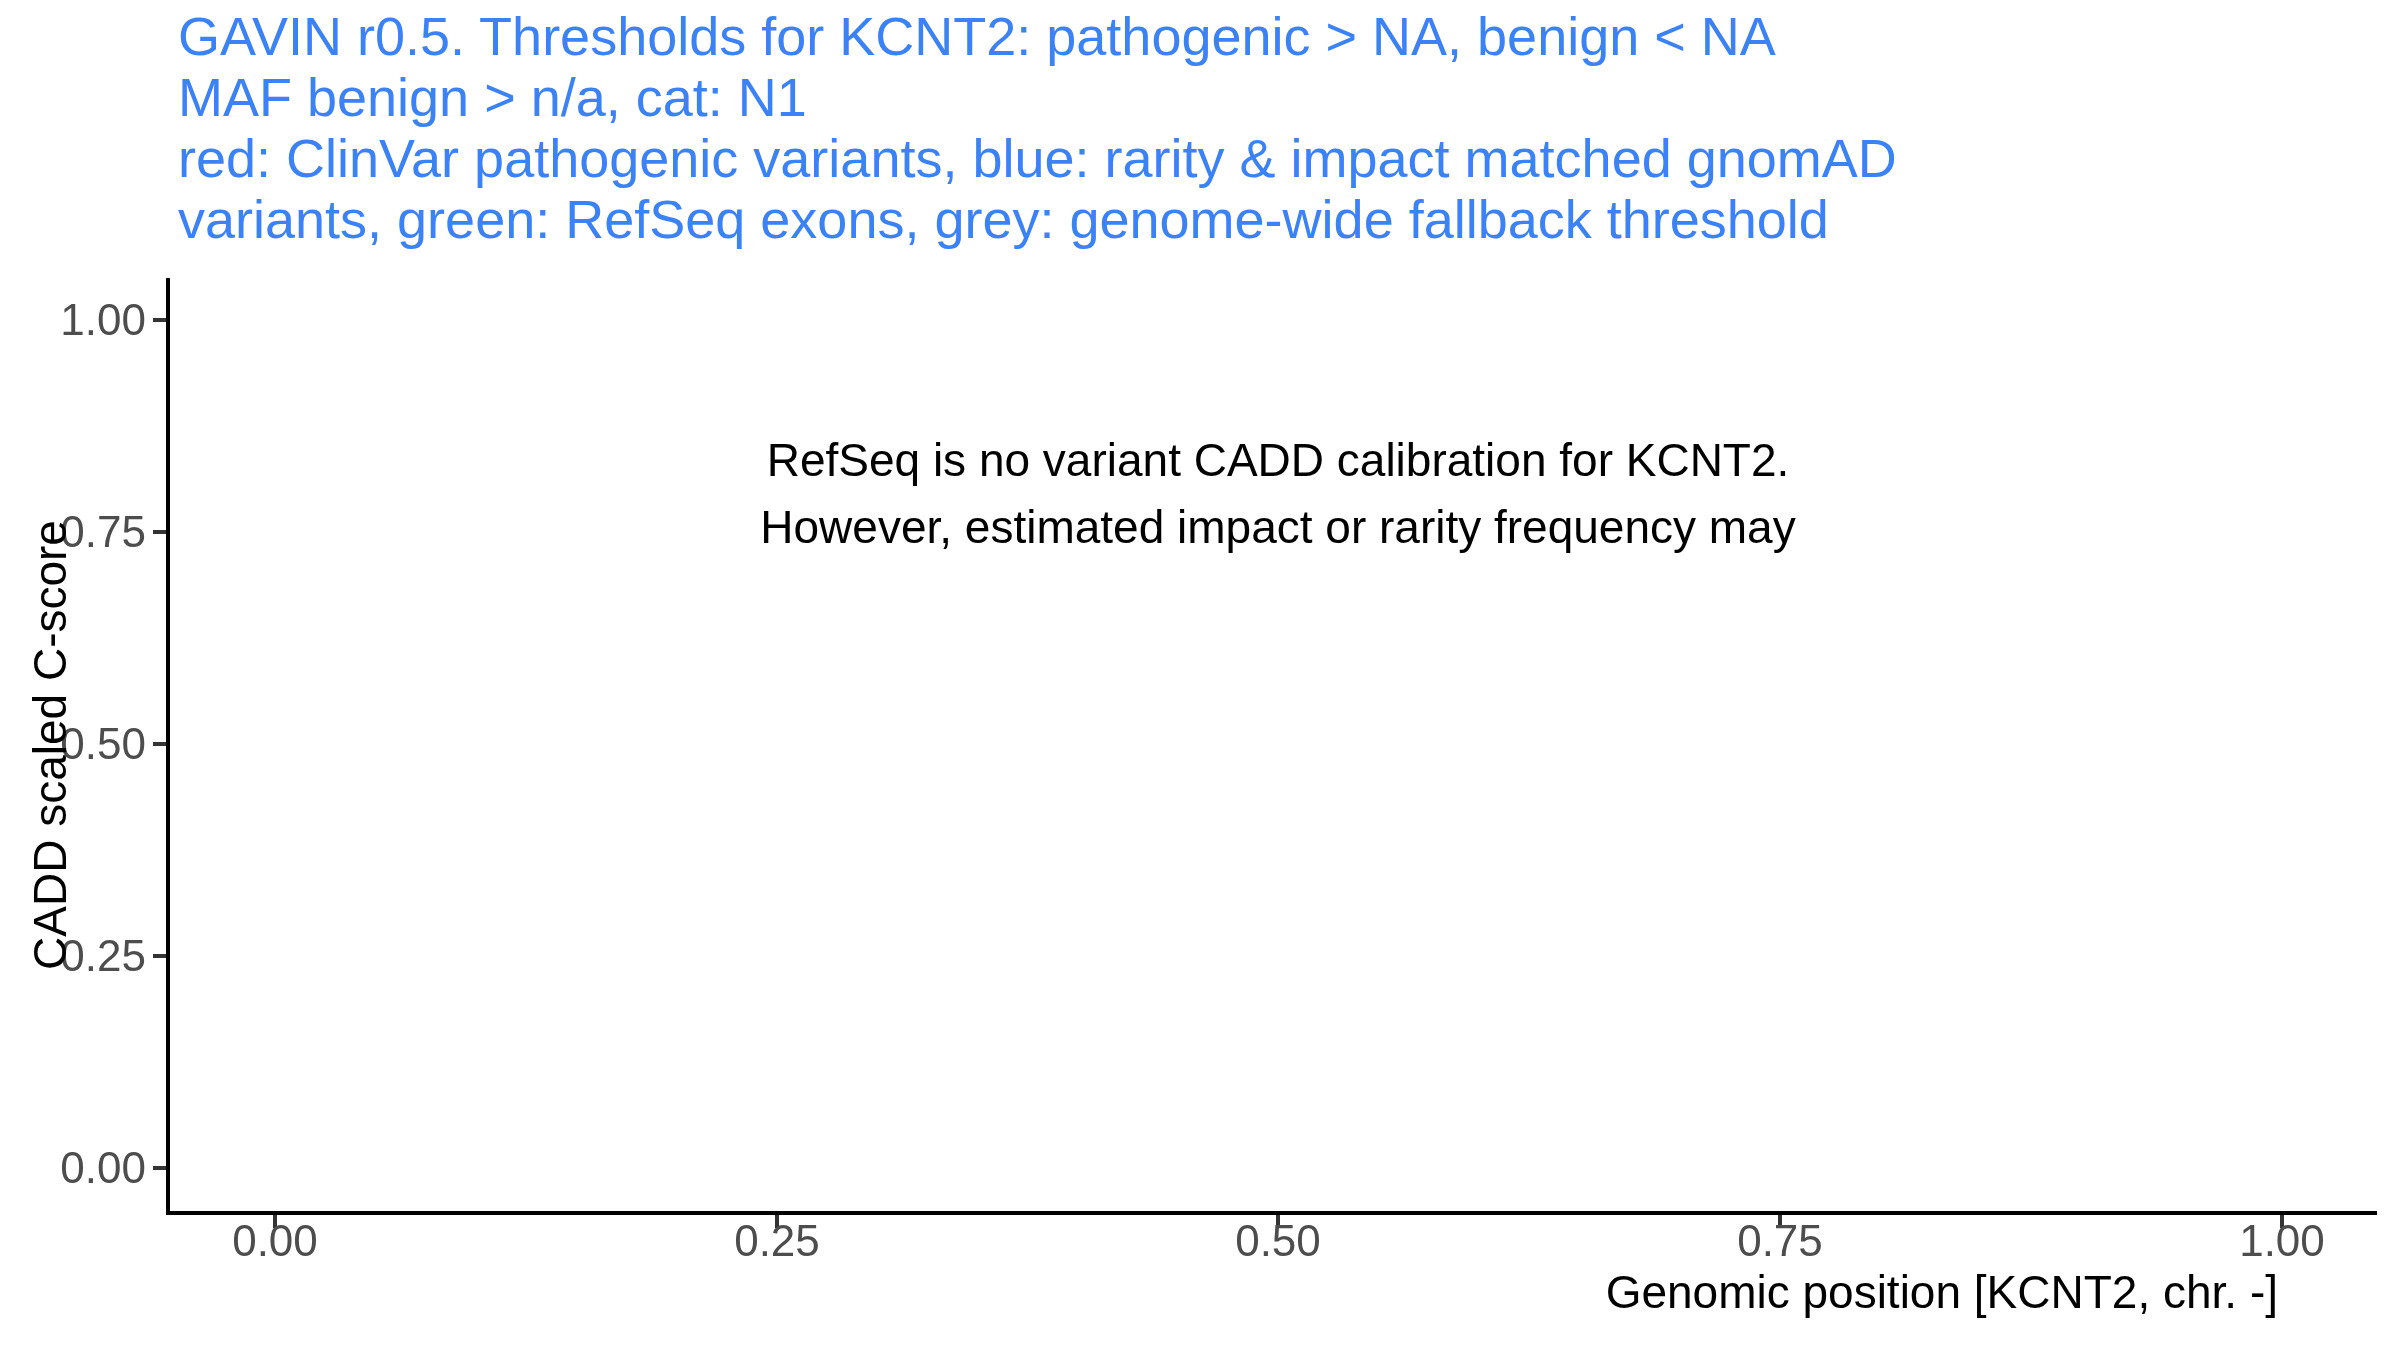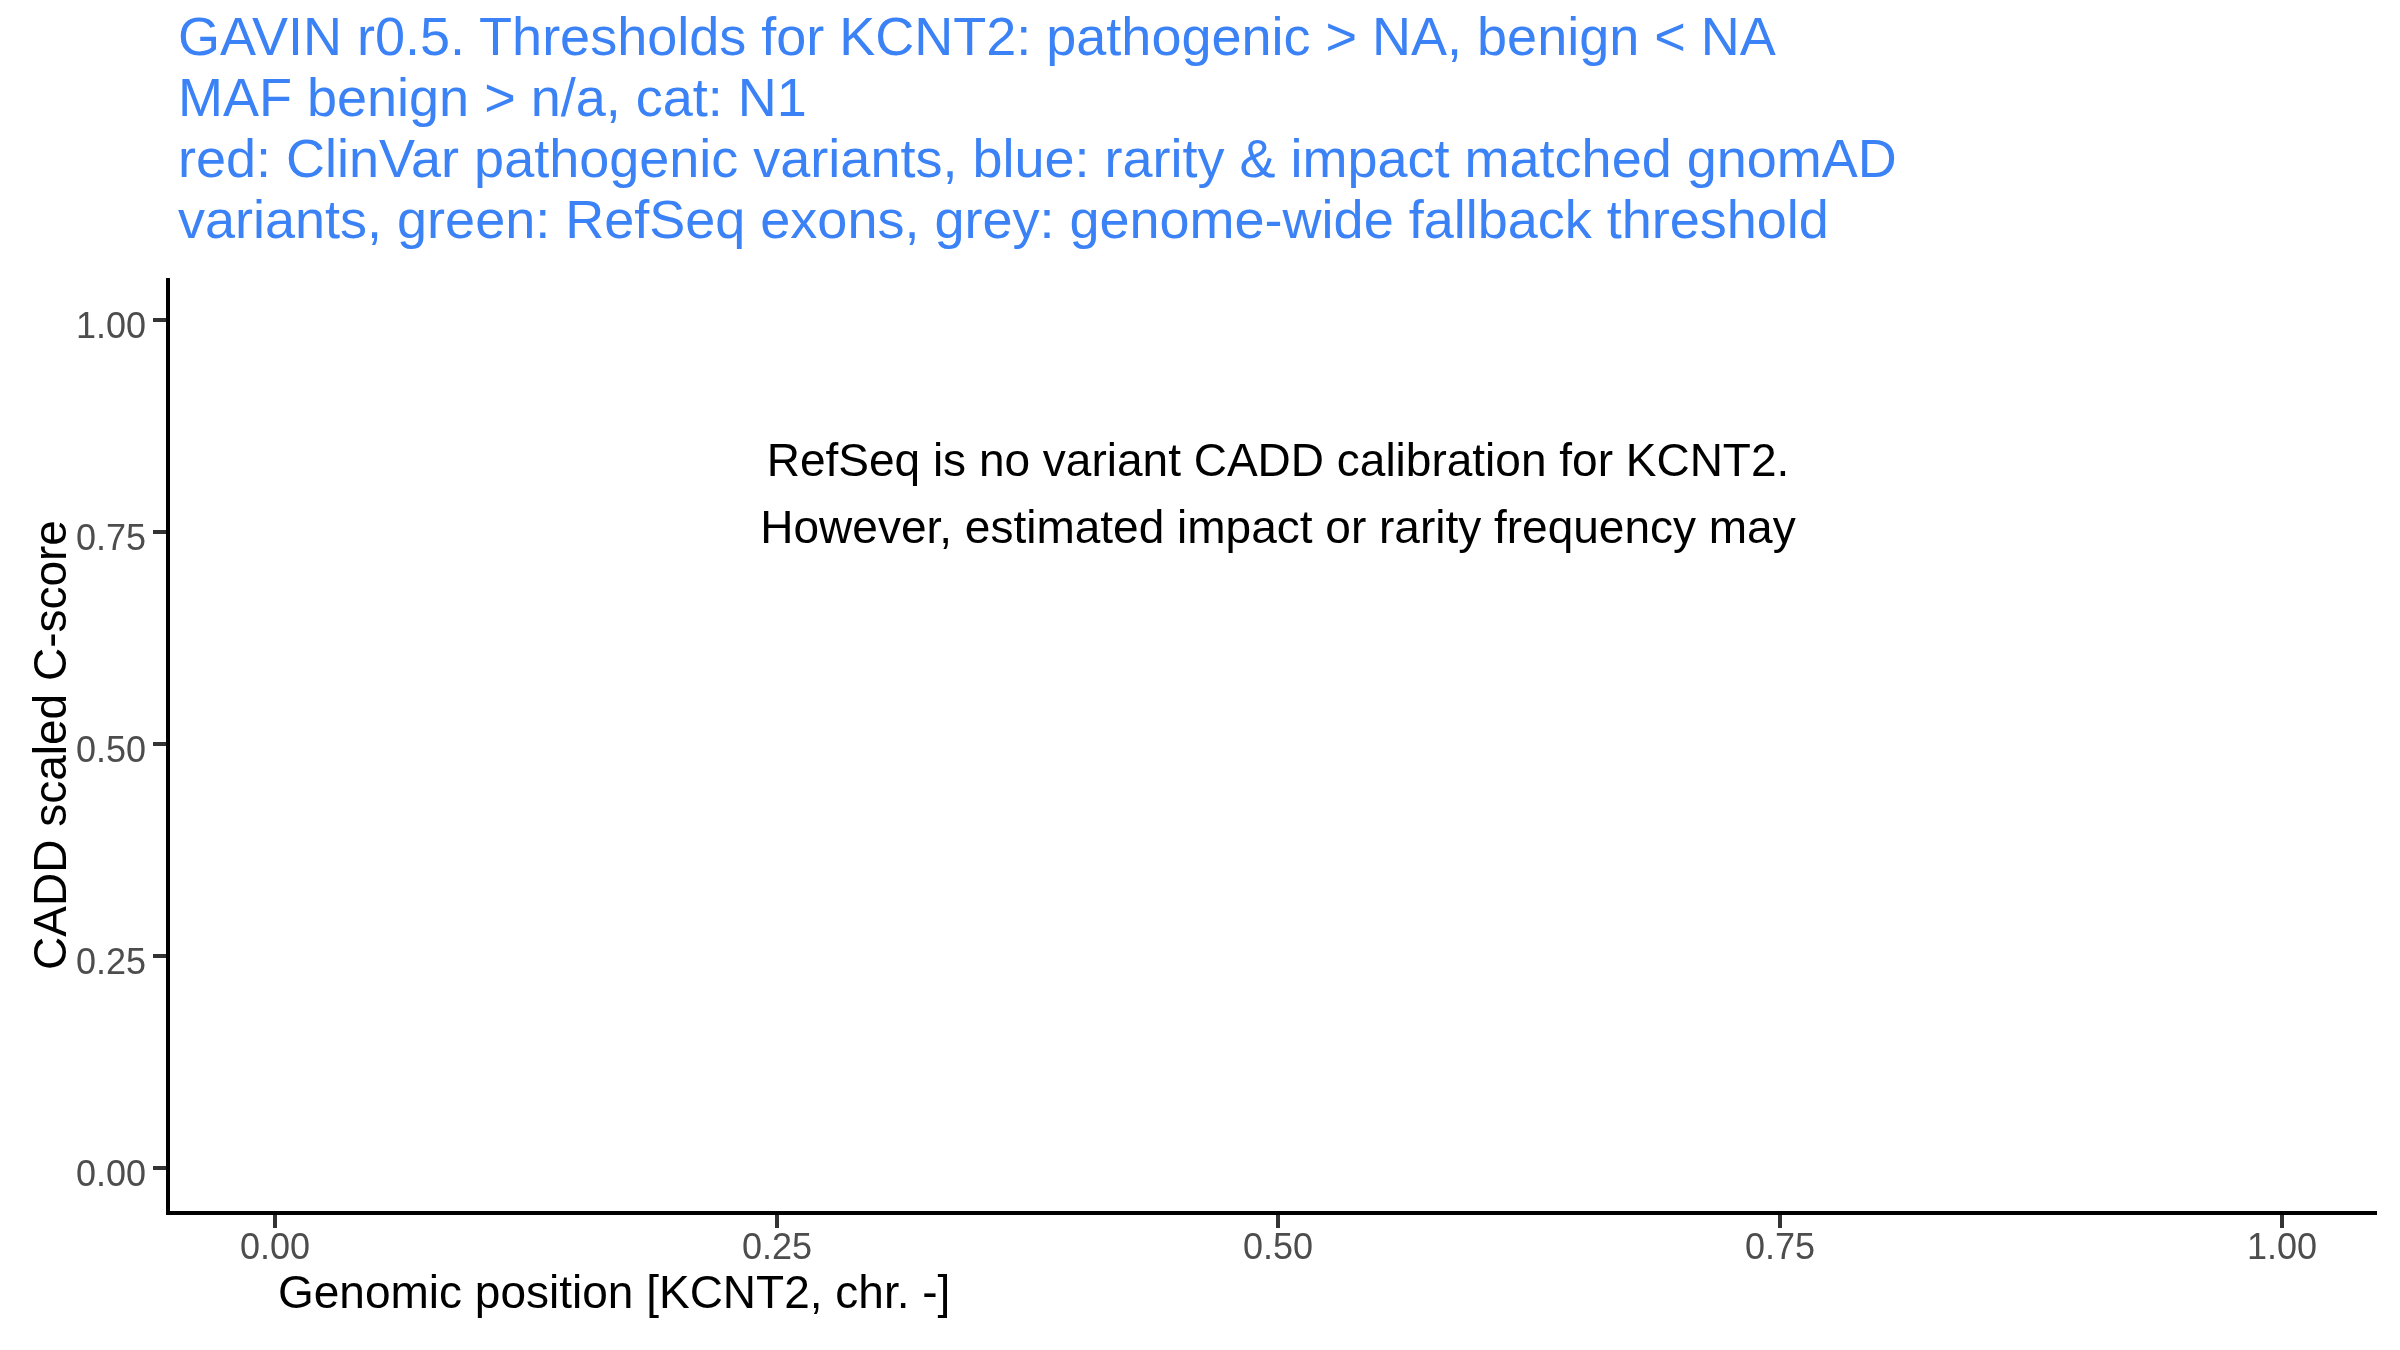--- a/index.html
+++ b/index.html
@@ -38,32 +38,31 @@
   .x-axis-line { left: 166px; top: 1211px; width: 2211px; height: 4px; }
 
   
   .tick { background: #333333; }
   .y-tick { left: 153px; width: 13px; height: 4px; }
   .x-tick { top: 1215px; width: 4px; height: 13px; }
 
   
   .tick-label {
     color: #4d4d4d;
-    font-size: 36px;
+    font-size: 44px;
     line-height: 40px;
-    margin-top: 6px;
   }
   .y-tick-label { left: 0; width: 146px; text-align: right; }
   .x-tick-label { width: 140px; text-align: center; top: 1221px; }
 
   
   .x-axis-title {
     left: 278px; top: 1266px;
     width: 2000px;
-    text-align: left;
+    text-align: right;
     font-size: 46px;
     line-height: 52px;
     color: #000000;
   }
   .y-axis-title {
     left: 50px; top: 745px;
     font-size: 46px;
     line-height: 52px;
     color: #000000;
     white-space: nowrap;

